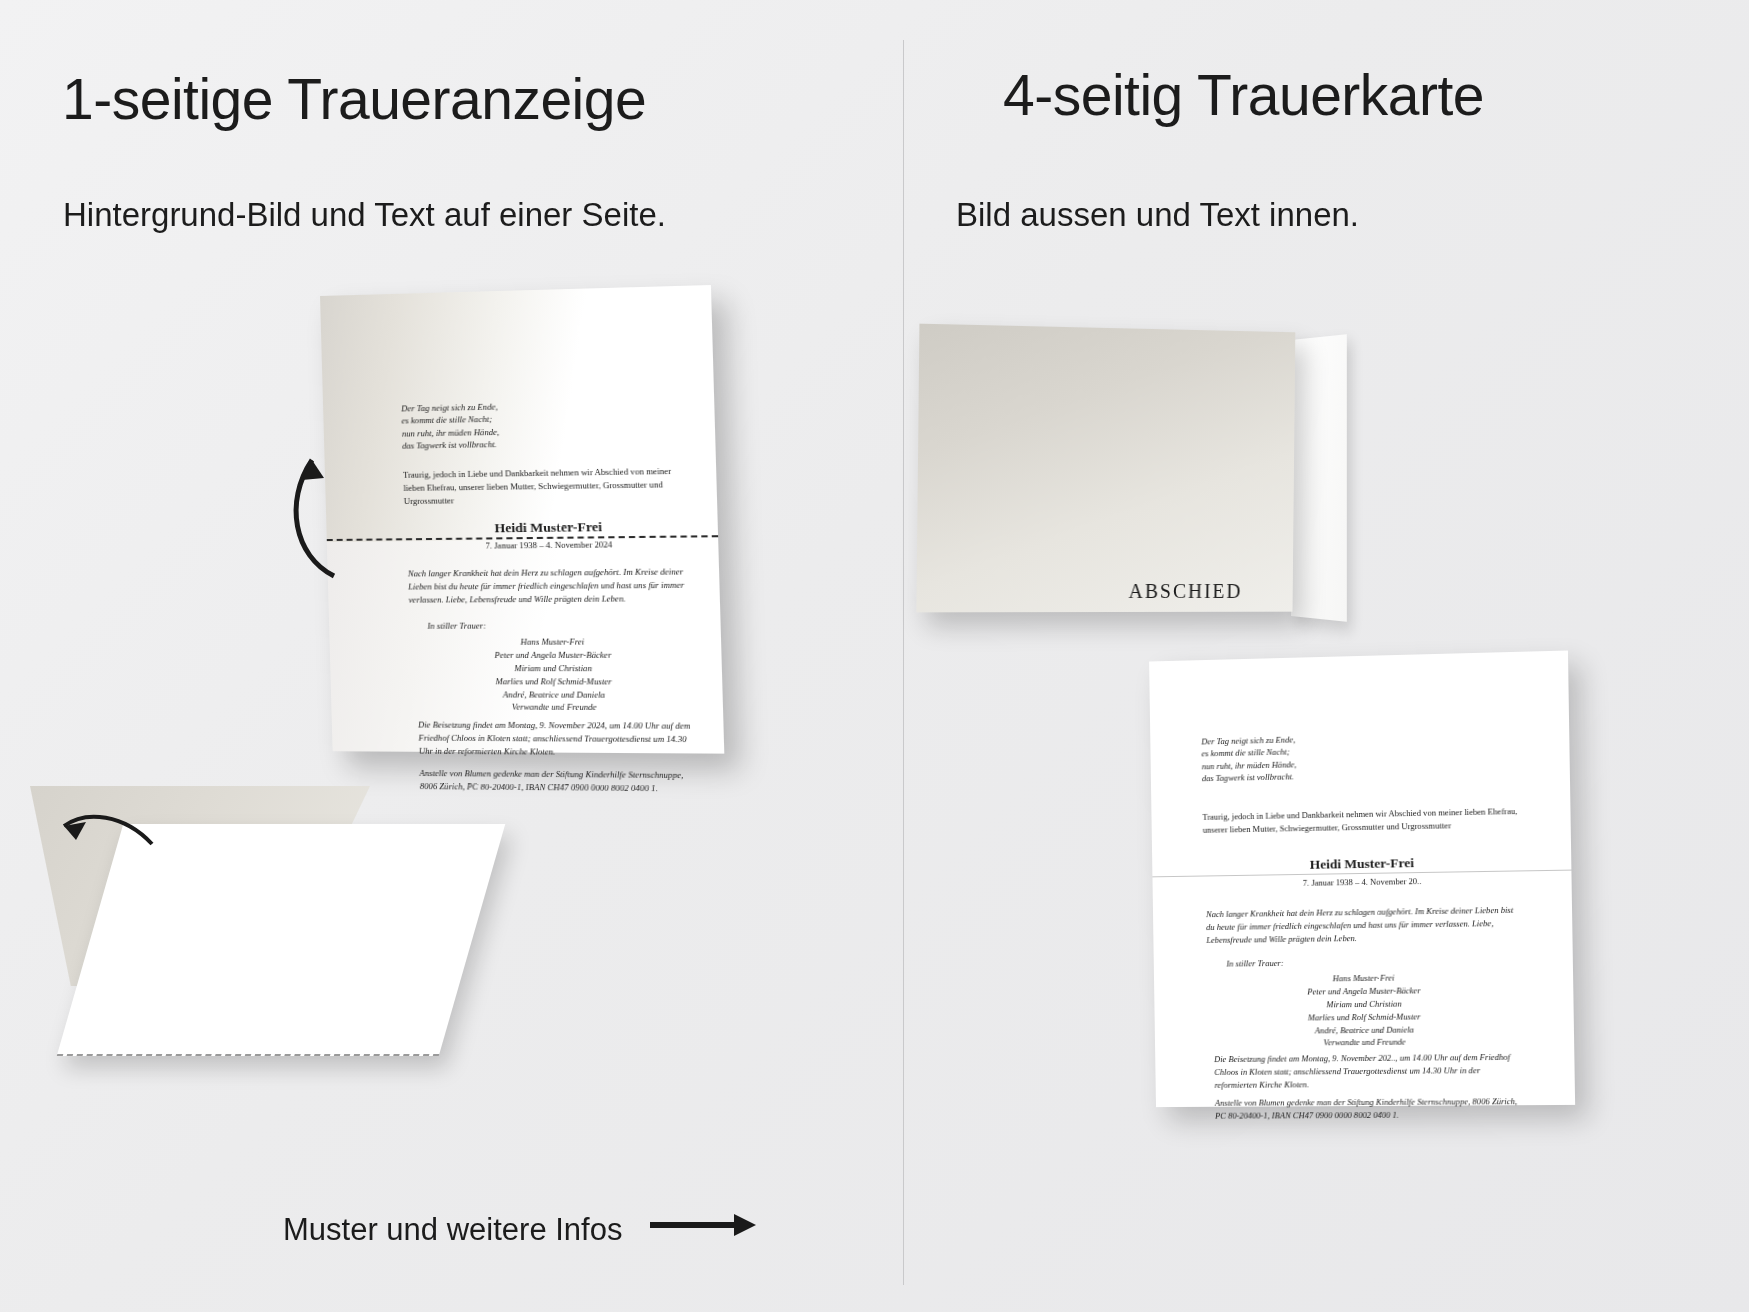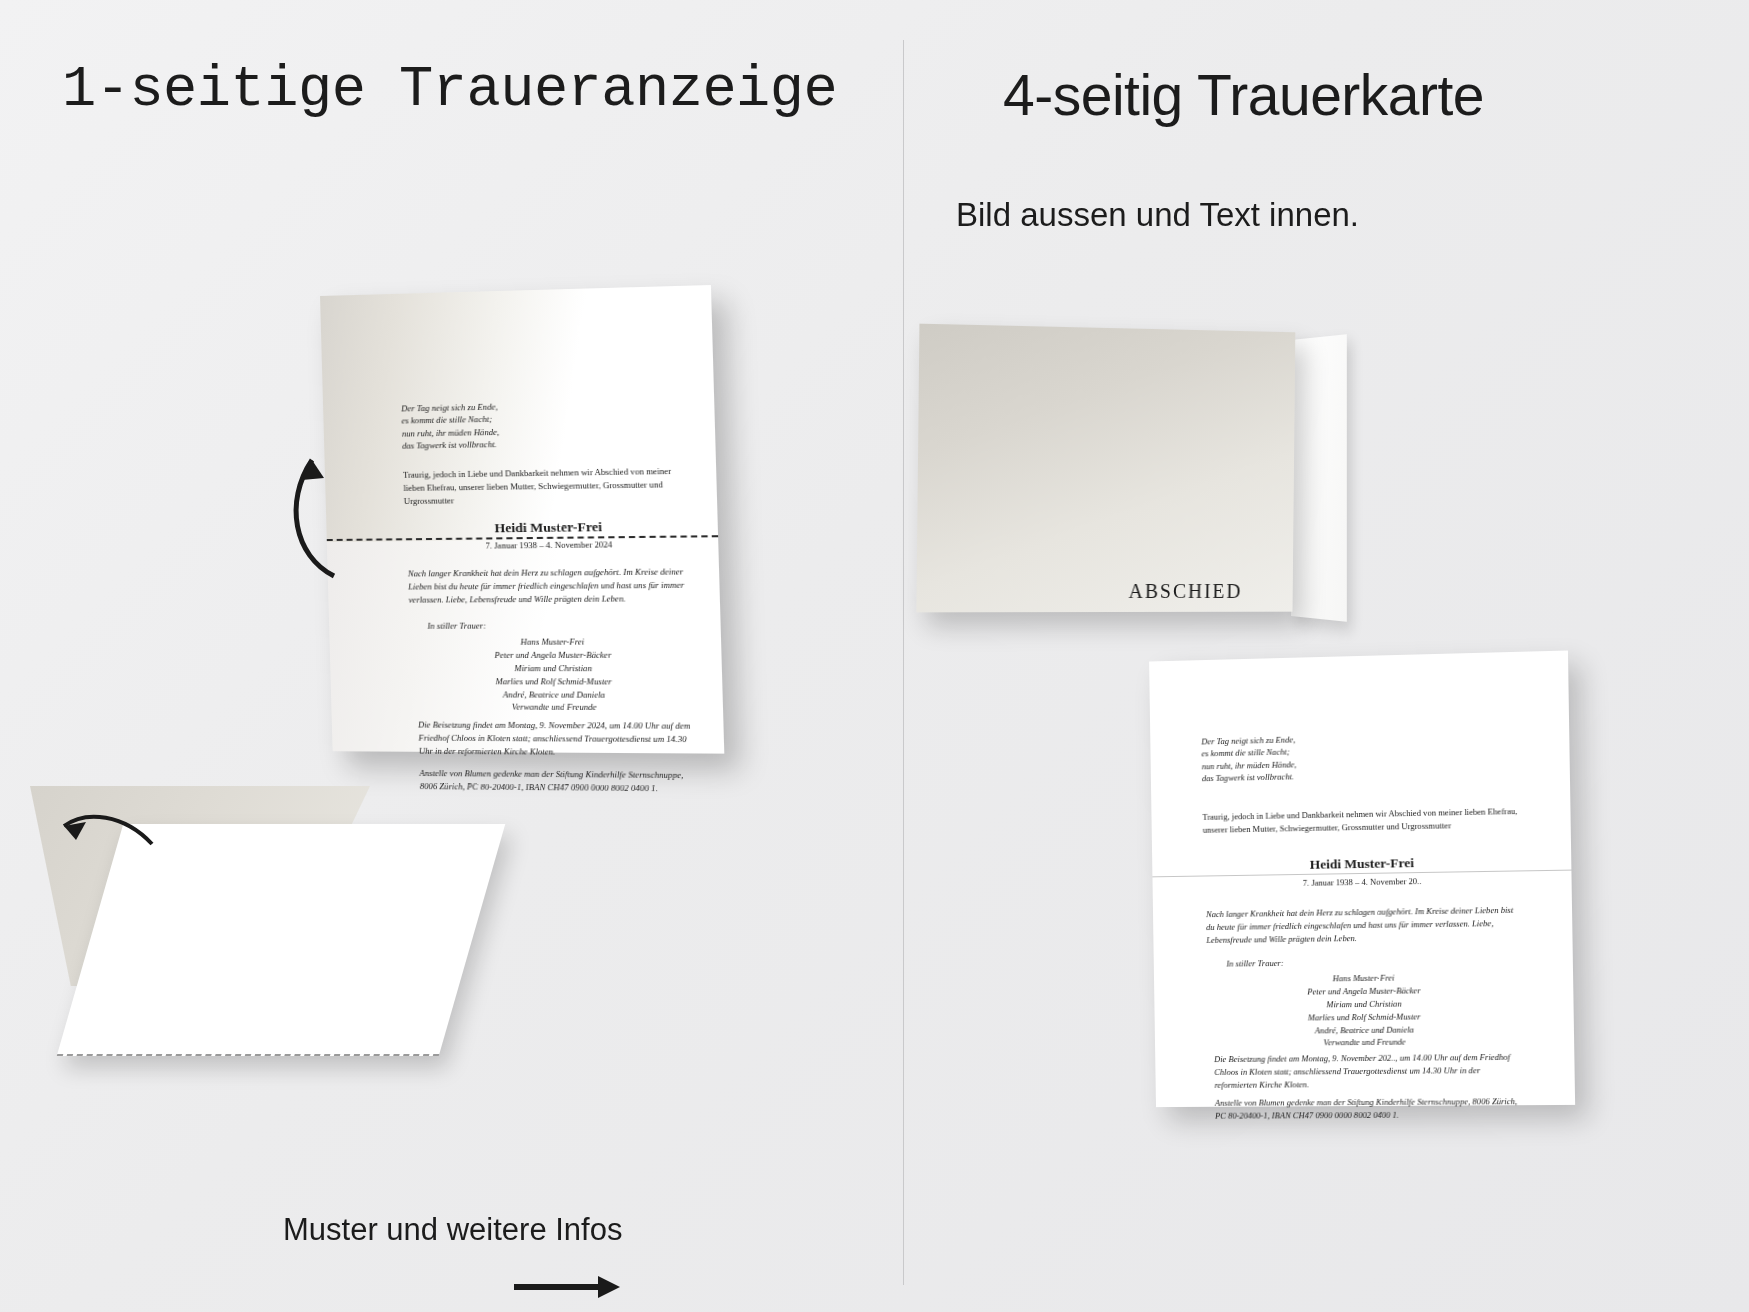--- a/index.html
+++ b/index.html
@@ -39,34 +39,33 @@
     letter-spacing: -0.5px;
     white-space: nowrap;
   }
   .h2 {
     position: absolute;
     font-size: 33px;
     font-weight: 400;
     color: #1c1c1c;
     white-space: nowrap;
   }
-  #left-title  { left: 62px;  top: 58px; font-family: Liberation Mono, monospace; }
+  #left-title  { left: 62px;  top: 66px; }
   #right-title { left: 955px; top: 62px; margin-left: 48px; }
   #left-sub    { left: 63px;  top: 196px; }
   #right-sub   { left: 956px; top: 196px; }
 
   
   .footer {
     position: absolute;
     left: 283px;
     top: 1212px;
     display: flex;
-    align-items: flex-end;
+    align-items: flex-start;
     gap: 26px;
-    flex-direction: column;
   }
   .footer-text {
     font-size: 31px;
     color: #1c1c1c;
     white-space: nowrap;
   }
   .arrow-wrap { display: block; line-height: 0; }
 
   
   #sheet1 {
@@ -227,20 +226,21 @@
   }
 </style>
 </head>
 <body>
 
 <div id="page">
 
   <div class="divider"></div>
 
   <div class="h1" id="left-title">1-seitige Traueranzeige</div>
+  <div class="h2" id="left-sub">Hintergrund-Bild und Text auf einer Seite.</div>
 
   <div class="h1" id="right-title">4-seitig Trauerkarte</div>
   <div class="h2" id="right-sub">Bild aussen und Text innen.</div>
 
   <div id="sheet1">
     <div class="sheet-bg" style="bottom:46%;"></div>
     <div class="sheet-bg lower" style="top:54%;"></div>
     <div class="fold-line" style="top:53.4%;"></div>
 
     <div class="doc-text verse" style="left:78px; top:108px; width:120px; white-space:pre-line;">Der Tag neigt sich zu Ende,

